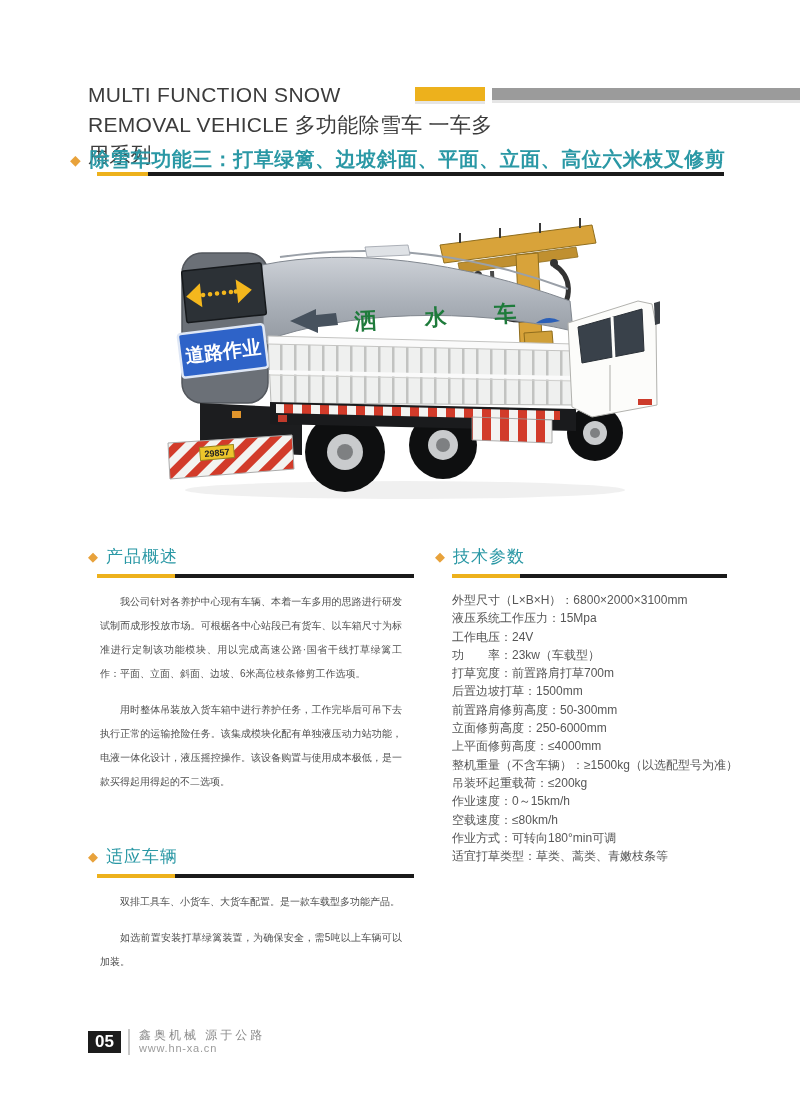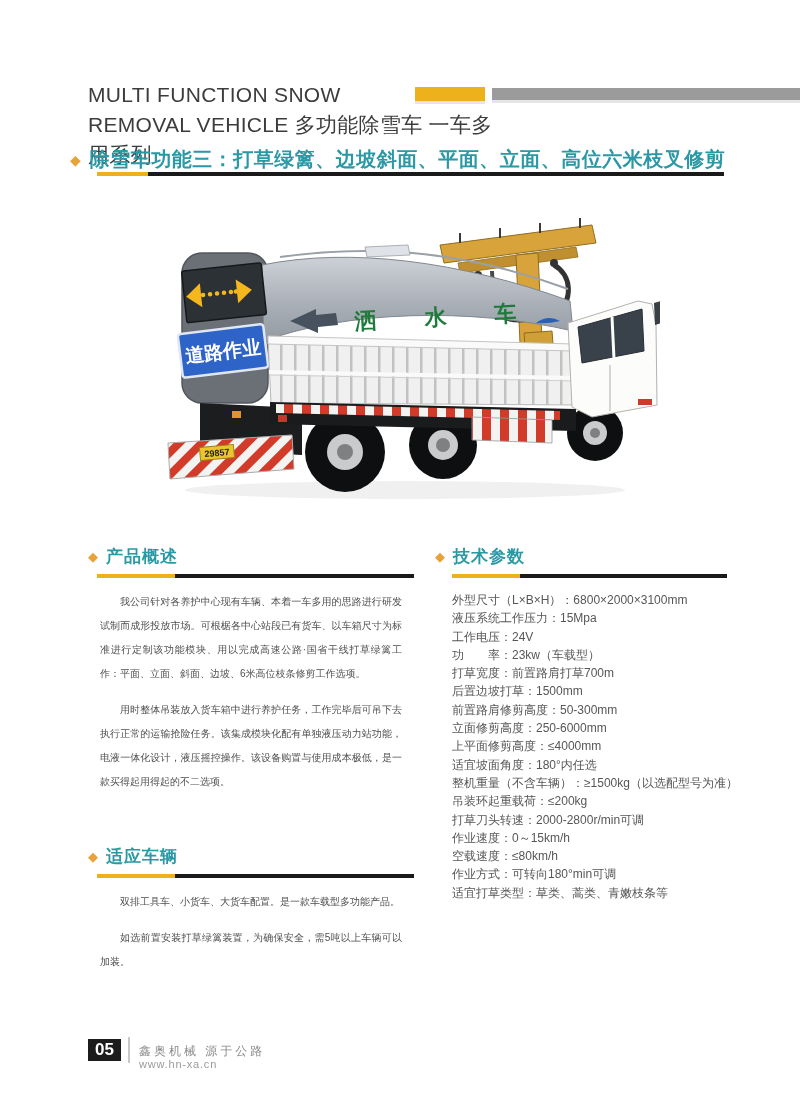--- a/index.html
+++ b/index.html
@@ -22,37 +22,37 @@
   .rule::before{content:"";position:absolute;left:0;top:0;height:100%;background:#EDB11C;}
   .rule.sub{position:absolute;left:97px;top:172px;width:627px;}
   .rule.sub::before{width:51px;}
   
   .section{position:absolute;}
   .sec-overview{left:88px;top:545px;width:326px;}
   .sec-vehicles{left:88px;top:845px;width:326px;}
   .sec-specs{left:435px;top:545px;width:305px;}
   .sec-head{display:flex;align-items:center;}
   .sec-head .diamond{font-size:13px;margin-right:8px;}
-  .sec-title{color:#2A98A5;font-size:17px;font-weight:bold;letter-spacing:1px;}
+  .sec-title{color:#2A98A5;font-size:17px;font-weight:normal;letter-spacing:1px;}
   .sec-rule{margin:6px 0 0 9px;width:317px;}
   .sec-rule::before{width:78px;}
   .sec-specs .sec-rule{width:275px;margin-left:17px;}
   .sec-specs .sec-rule::before{width:68px;}
   .paras{margin-top:8px;}
   .para{margin:12px;text-indent:2em;font-size:10px;line-height:24px;text-align:justify;color:#4f4f4f;}
   .spec-list{margin:13px 0 0 17px;}
   .spec-line{font-size:12px;line-height:18.3px;color:#565656;white-space:nowrap;}
   
   .truck-wrap{position:absolute;left:140px;top:205px;width:520px;height:310px;}
   
   .footer{position:absolute;left:88px;top:1028px;display:flex;align-items:center;}
   .page-box{width:33px;height:22px;background:#1c1c1c;color:#fff;font-size:17px;font-weight:bold;
     display:flex;align-items:center;justify-content:center;}
   .foot-sep{width:2px;height:26px;background:#c9c9c9;margin:0 9px 0 7px;}
-  .foot-company{font-size:12px;color:#8b8b8b;letter-spacing:3px;line-height:14px;margin-top:16px;}
+  .foot-company{font-size:12px;color:#8b8b8b;letter-spacing:3px;line-height:14px;}
   .foot-site{font-size:11px;color:#9b9b9b;letter-spacing:.8px;line-height:13px;}
 </style>
 </head>
 <body>
 
 <div class="title-block">
   <div>MULTI FUNCTION SNOW</div>
   <div>REMOVAL VEHICLE 多功能除雪车 一车多用系列</div>
 </div>
 <div class="bar-yellow"></div>
@@ -213,24 +213,22 @@
   <div class="spec-list">
       <div class="spec-line">外型尺寸（L×B×H）：6800×2000×3100mm</div>
       <div class="spec-line">液压系统工作压力：15Mpa</div>
       <div class="spec-line">工作电压：24V</div>
       <div class="spec-line">功　　率：23kw（车载型）</div>
       <div class="spec-line">打草宽度：前置路肩打草700m</div>
       <div class="spec-line">后置边坡打草：1500mm</div>
       <div class="spec-line">前置路肩修剪高度：50-300mm</div>
       <div class="spec-line">立面修剪高度：250-6000mm</div>
       <div class="spec-line">上平面修剪高度：≤4000mm</div>
-      <div class="spec-line">适宜坡面角度：180°内任选</div>
       <div class="spec-line">整机重量（不含车辆）：≥1500kg（以选配型号为准）</div>
       <div class="spec-line">吊装环起重载荷：≤200kg</div>
-      <div class="spec-line">打草刀头转速：2000-2800r/min可调</div>
       <div class="spec-line">作业速度：0～15km/h</div>
       <div class="spec-line">空载速度：≤80km/h</div>
       <div class="spec-line">作业方式：可转向180°min可调</div>
       <div class="spec-line">适宜打草类型：草类、蒿类、青嫩枝条等</div>
     </div>
 </div>
 
 <div class="footer">
   <div class="page-box">05</div>
   <div class="foot-sep"></div>

